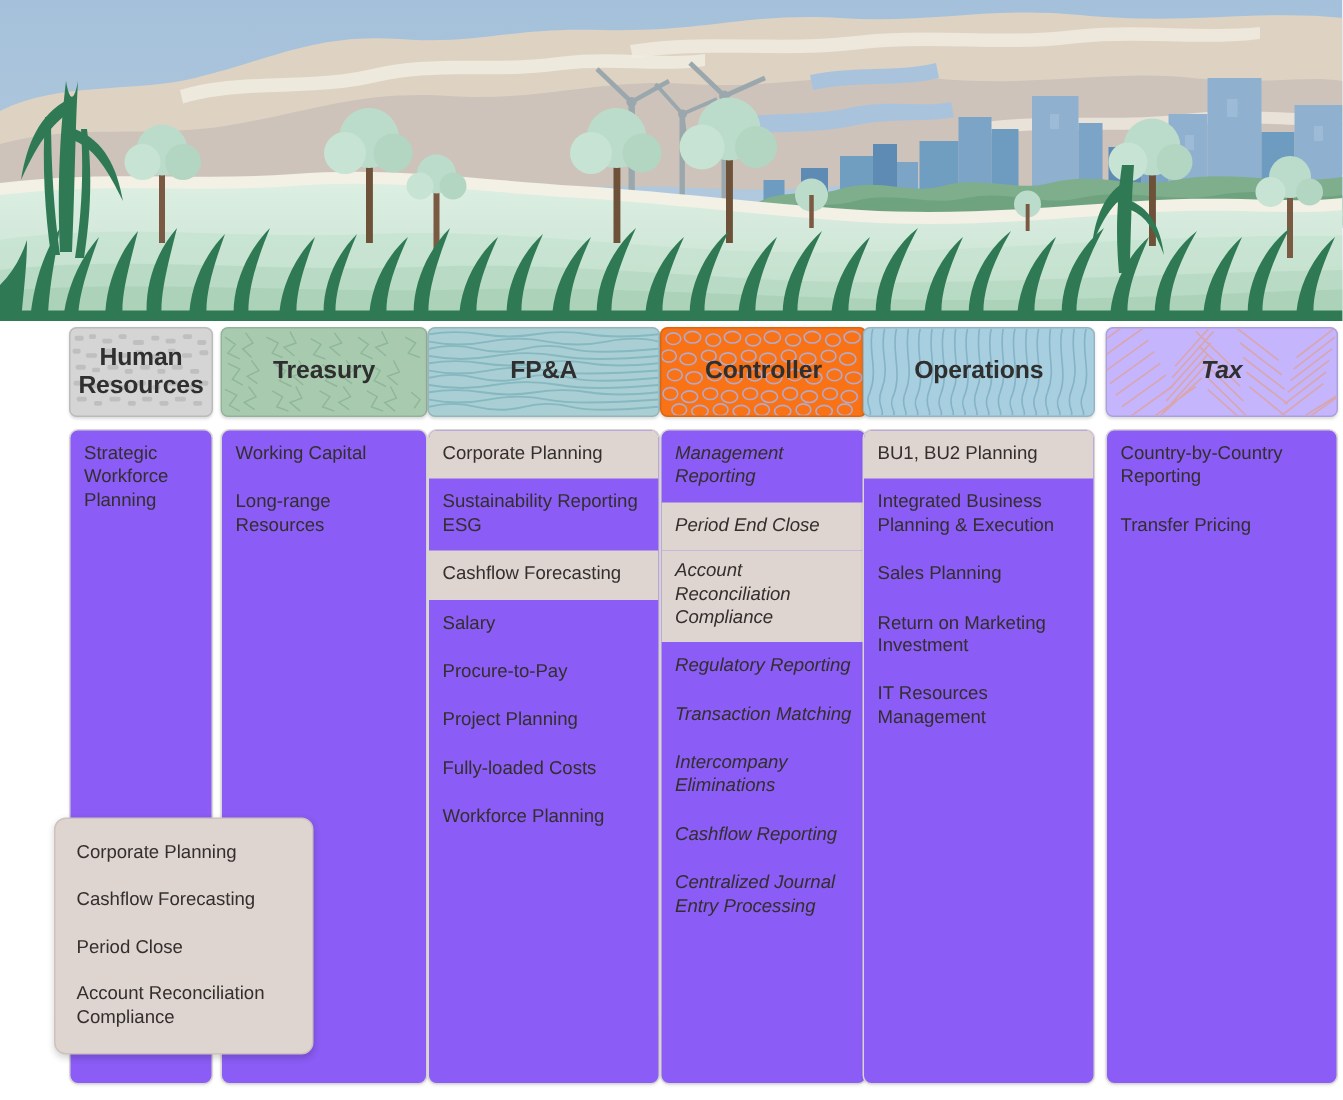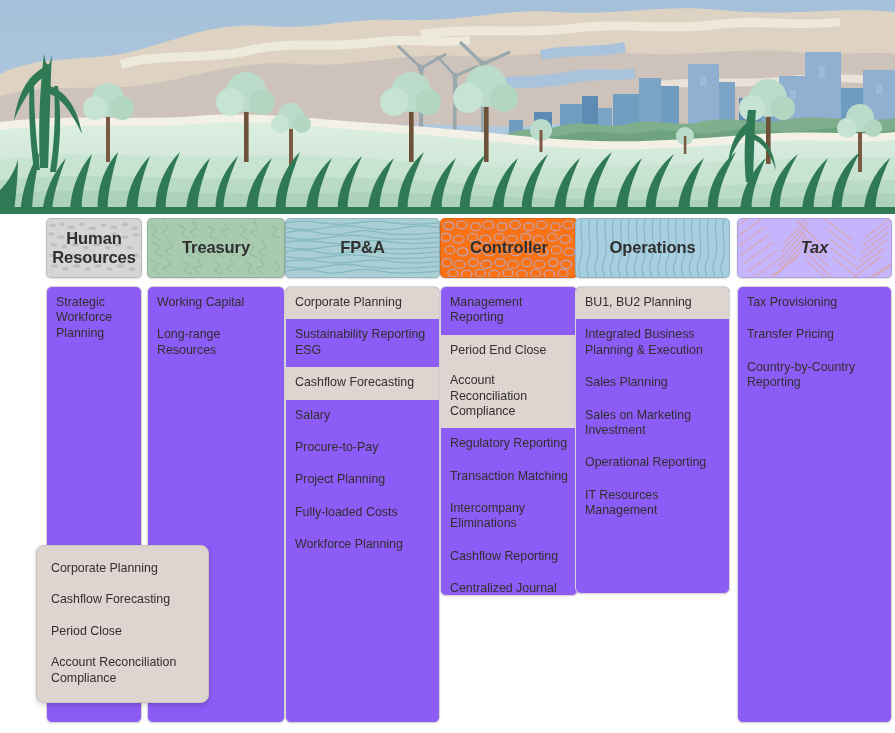--- a/index.html
+++ b/index.html
@@ -482,21 +482,21 @@
               <ellipse cx="68" cy="56" rx="5" ry="4"></ellipse>
                 <ellipse cx="82" cy="57" rx="5.5" ry="4"></ellipse>
               <ellipse cx="96" cy="56" rx="5" ry="4"></ellipse>
                 <ellipse cx="110" cy="57" rx="5.5" ry="4"></ellipse>
               <ellipse cx="124" cy="56" rx="5" ry="4"></ellipse>
             </g>
           </svg>
         </div>
         <div class="col-header-label">Controller</div>
       </div>
-      <div class="col-body" style="height:310px;">
+      <div class="col-body" style="height:437px;font-style:italic;">
         <div class="item">Management Reporting</div>
         <div class="item hl">Period End Close</div>
         <div class="item hl">Account Reconciliation Compliance</div>
         <div class="item">Regulatory Reporting</div>
         <div class="item">Transaction Matching</div>
         <div class="item">Intercompany Eliminations</div>
         <div class="item">Cashflow Reporting</div>
         <div class="item">Centralized Journal Entry Processing</div>
       </div>
     </div>
@@ -523,26 +523,25 @@
               <path d="M118 0 C114 15 122 29 116 45 C112 54 118 57 116 60"></path>
               <path d="M126 0 C123 17 130 28 124 44 C120 53 126 57 124 60"></path>
               <path d="M134 0 C130 14 138 30 132 46 C128 54 134 57 132 60"></path>
               <path d="M142 0 C139 18 146 27 140 43 C136 53 142 57 140 60"></path>
               <path d="M150 0 C146 15 154 29 148 45 C144 54 150 57 148 60"></path>
             </g>
           </svg>
         </div>
         <div class="col-header-label">Operations</div>
       </div>
-      <div class="col-body" style="height:308px;">
+      <div class="col-body" style="height:437px;">
         <div class="item hl">BU1, BU2 Planning</div>
         <div class="item">Integrated Business Planning &amp; Execution</div>
         <div class="item">Sales Planning</div>
-        <div class="item">Sales on Marketing Investment</div>
-        <div class="item">Operational Reporting</div>
+        <div class="item">Return on Marketing Investment</div>
         <div class="item">IT Resources Management</div>
       </div>
     </div>
 
     <div class="col wide" style="left:737px;">
       <div class="col-header" style="background:#c4b5fd;font-style:italic;">
         <div class="tex">
           <svg viewBox="0 0 155 60" preserveAspectRatio="none">
             <g stroke="#d9a6ad" stroke-width="1.1" fill="none">
               <path d="M-10 14 L20 -8 M-6 22 L24 0 M-2 30 L28 8 M2 38 L32 16 M6 46 L36 24 M10 54 L40 32 M14 62 L44 40"></path>
@@ -550,23 +549,22 @@
               <path d="M60 2 L88 30 M62 12 L90 40 M64 22 L92 50 M66 32 L94 60 M68 42 L90 62"></path>
               <path d="M88 0 L116 22 M90 10 L118 32 M92 20 L120 42 M94 30 L122 52 M96 40 L120 60"></path>
               <path d="M118 60 L146 38 M120 52 L148 30 M122 44 L150 22 M124 36 L152 14 M126 28 L154 6 M128 20 L156 -2"></path>
               <path d="M138 60 L160 44 M134 60 L156 46"></path>
             </g>
           </svg>
         </div>
         <div class="col-header-label">Tax</div>
       </div>
       <div class="col-body" style="height:437px;">
-        <div class="item">Tax Provisioning</div>
+        <div class="item">Country-by-Country Reporting</div>
         <div class="item">Transfer Pricing</div>
-        <div class="item">Country-by-Country Reporting</div>
       </div>
     </div>
   </div>
 
   <div class="overlay">
     <div class="item">Corporate Planning</div>
     <div class="item">Cashflow Forecasting</div>
     <div class="item">Period Close</div>
     <div class="item">Account Reconciliation Compliance</div>
   </div>

